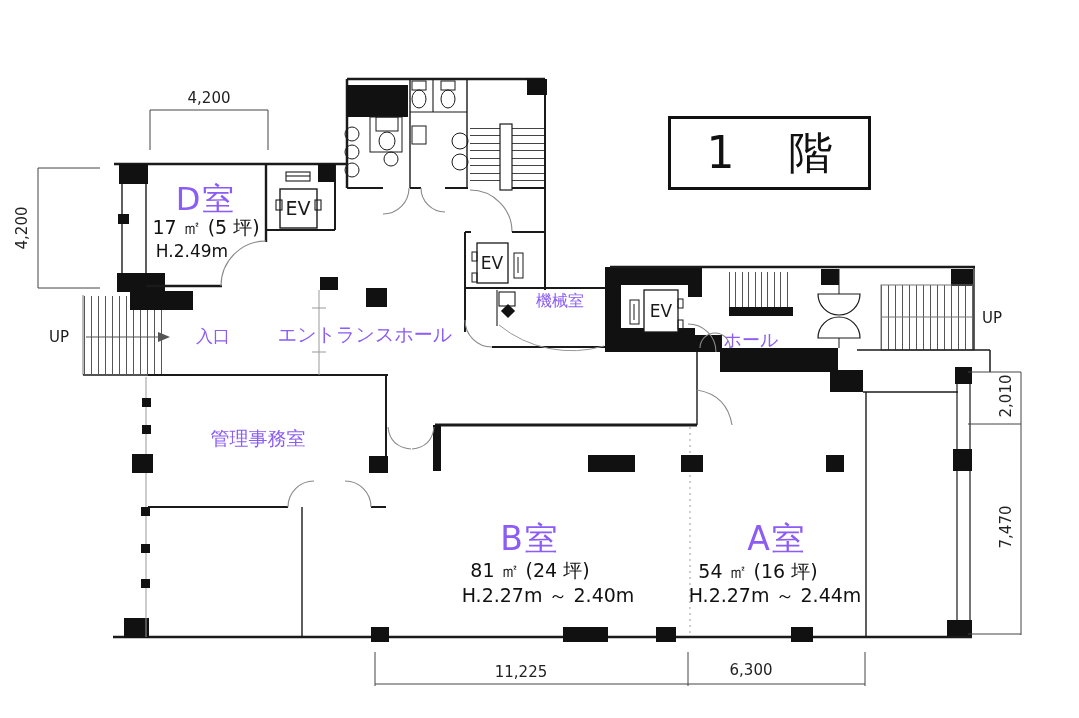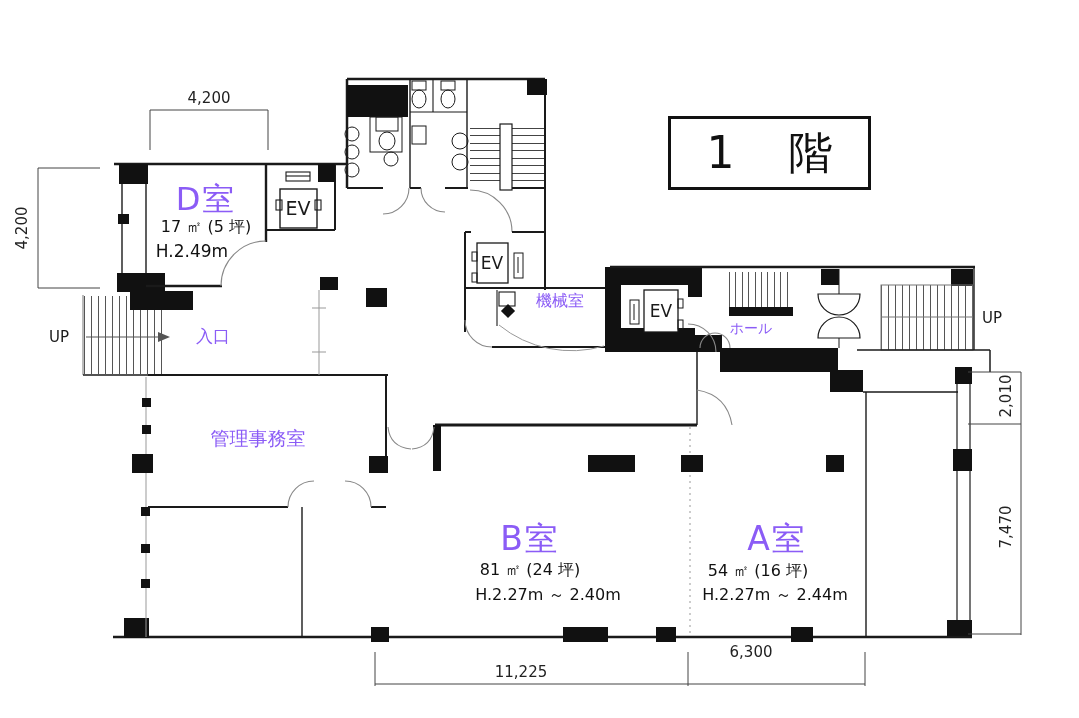--- a/index.html
+++ b/index.html
@@ -7,21 +7,21 @@
         font-family:"DejaVu Sans","Liberation Sans",sans-serif;color:#1a1a1a;}
   .stairs{position:absolute;z-index:1;}
   .st-v{background:repeating-linear-gradient(to right,#555 0,#555 1px,transparent 1px,transparent 7px);}
   .st-v6{background:repeating-linear-gradient(to right,#555 0,#555 1px,transparent 1px,transparent 6.4px);}
   .st-h{background:repeating-linear-gradient(to bottom,#444 0,#444 1px,transparent 1px,transparent 7.5px);}
   svg.overlay{position:absolute;left:0;top:0;z-index:2;pointer-events:none;}
   .lbl{position:absolute;z-index:3;white-space:nowrap;transform:translate(-50%,-50%);line-height:1;}
   .rot{transform:translate(-50%,-50%) rotate(-90deg);}
   .dim{font-size:15px;color:#222;}
   .room-name{font-size:33px;letter-spacing:2px;}
-  .room-sub{font-size:16px;color:#111;}
+  .room-sub{font-size:19px;color:#111;}
   .ev{font-size:17px;}
   .jp{color:#8b5cf6;}
   .title-box{position:absolute;z-index:3;left:660px;top:116px;width:197px;height:68px;
              border:3px solid #111;background:#fff;display:flex;align-items:center;justify-content:center;margin-left:8px;}
   .title-box span{font-size:44px;letter-spacing:20px;padding-left:20px;color:#111;}
 </style>
 </head>
 <body>
 
 <div id="plan">
@@ -219,31 +219,32 @@
 
   <div class="lbl room-name jp" style="left:530px;top:538px;">B室</div>
   <div class="lbl room-sub" style="left:530px;top:570px;">81 ㎡ (24 坪)</div>
   <div class="lbl room-sub" style="left:548px;top:595px;">H.2.27m ～ 2.40m</div>
 
   <div class="lbl room-name jp" style="left:777px;top:538px;">A室</div>
   <div class="lbl room-sub" style="left:758px;top:571px;">54 ㎡ (16 坪)</div>
   <div class="lbl room-sub" style="left:775px;top:595px;">H.2.27m ～ 2.44m</div>
 
   <div class="lbl jp" style="left:213px;top:336px;font-size:17px;">入口</div>
+  <div class="lbl jp" style="left:365px;top:334px;font-size:19px;">エントランスホール</div>
   <div class="lbl jp" style="left:258px;top:438px;font-size:19px;">管理事務室</div>
   <div class="lbl jp" style="left:560px;top:301px;font-size:16px;">機械室</div>
-  <div class="lbl jp" style="left:751px;top:328px;font-size:14px;">ホール</div>
+  <div class="lbl jp" style="left:751px;top:340px;font-size:18px;">ホール</div>
 
   <div class="lbl ev" style="left:298px;top:208px;font-size:19px;">EV</div>
   <div class="lbl ev" style="left:492px;top:263px;">EV</div>
   <div class="lbl ev" style="left:661px;top:311px;">EV</div>
 
   <div class="lbl" style="left:59px;top:337px;font-size:15px;">UP</div>
   <div class="lbl" style="left:992px;top:318px;font-size:15px;">UP</div>
 
   <div class="lbl dim" style="left:209px;top:98px;">4,200</div>
   <div class="lbl dim rot" style="left:22px;top:228px;">4,200</div>
   <div class="lbl dim" style="left:521px;top:672px;">11,225</div>
-  <div class="lbl dim" style="left:751px;top:652px;">6,300</div>
+  <div class="lbl dim" style="left:751px;top:670px;">6,300</div>
   <div class="lbl dim rot" style="left:1006px;top:396px;">2,010</div>
   <div class="lbl dim rot" style="left:1006px;top:527px;">7,470</div>
 
 </div>
 
 </body></html>

